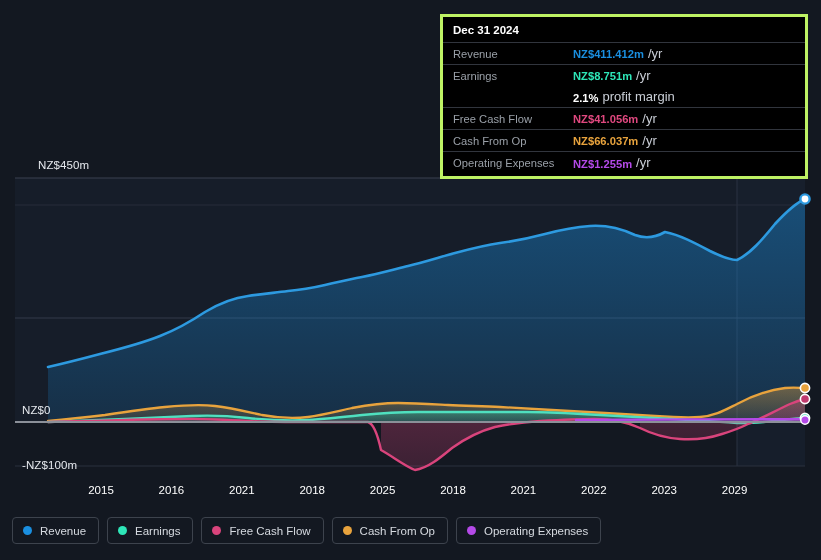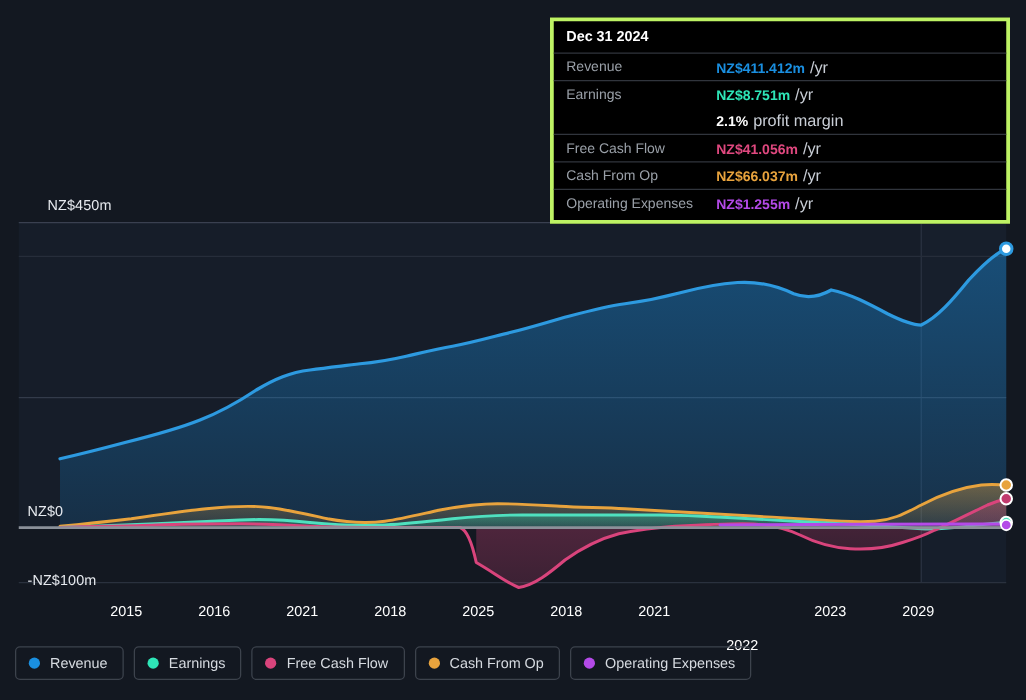--- a/index.html
+++ b/index.html
@@ -268,21 +268,21 @@
   <div class="y-axis-label" id="y-label-bottom">-NZ$100m</div>
 
   <div id="x-axis-labels">
       <div class="x-tick" style="left: 101px;">2015</div>
       <div class="x-tick" style="left: 171.4px;">2016</div>
       <div class="x-tick" style="left: 241.8px;">2021</div>
       <div class="x-tick" style="left: 312.2px;">2018</div>
       <div class="x-tick" style="left: 382.6px;">2025</div>
       <div class="x-tick" style="left: 453px;">2018</div>
       <div class="x-tick" style="left: 523.4px;">2021</div>
-      <div class="x-tick" style="left: 593.8px; margin-top: 27px;">2022</div>
+      <div class="x-tick" style="left: 593.8px;">2022</div>
       <div class="x-tick" style="left: 664.2px;">2023</div>
       <div class="x-tick" style="left: 734.6px;">2029</div>
     </div>
 
   <div id="tooltip">
     <div id="tooltip-date">Dec 31 2024</div>
     <div id="tooltip-rows">
         <div class="tt-row">
           <div class="tt-key">Revenue</div>
           <div style="display: flex; align-items: baseline;">

